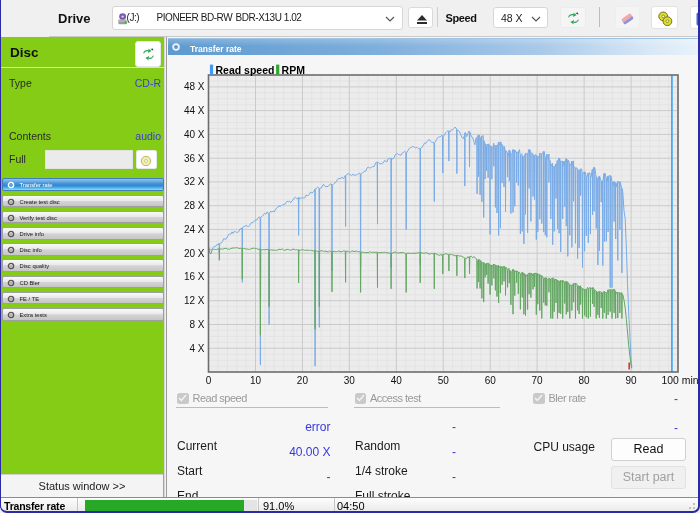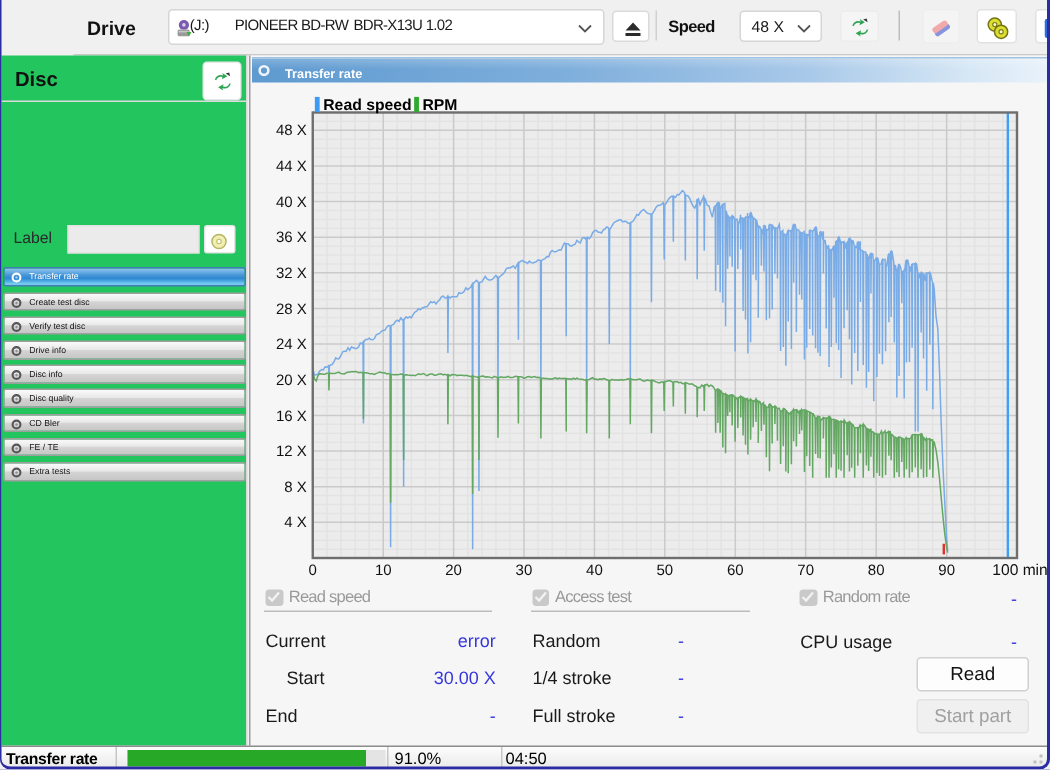--- a/index.html
+++ b/index.html
@@ -4,21 +4,21 @@
 html,body { width:700px; height:513px; overflow:hidden; background:#f0f0f0;
   font-family:"Liberation Sans", sans-serif; position:relative; }
 
 #toolbar { position:absolute; left:1px; top:0; width:698px; height:37px; background:#f0f0f0; border-bottom:1px solid #c9c9c9;margin-left:48px; }
 #toolbar .lab { position:absolute; font-size:12px; font-weight:bold; color:#111; top:11px; }
 #toolbar .lab.sp { font-size:11px; letter-spacing:-0.4px; top:11.5px; }
 .combo { position:absolute; background:#fff; border:1px solid #d6d6d6; border-radius:3px; }
 .tbtn { position:absolute; border-radius:3px; }
 .sep { position:absolute; width:1px; background:#cfcfcf; }
 
-#sidebar { position:absolute; left:1px; top:37px; width:163px; height:460px; background:#22c55e; }
+#sidebar { position:absolute; left:1px; top:37px; width:163px; height:460px; background:#84cc16; }
 #sbdiv { position:absolute; left:164px; top:37px; width:1px; height:460px; background:#d8d8d8; }
 #dischead { position:absolute; left:0; top:0; width:163px; height:30.5px; border-bottom:1px solid #dcdcdc; }
 #dischead b { position:absolute; left:9px; top:7.5px; font-size:13.5px; color:#111; }
 .irow { position:absolute; left:0; width:163px; height:14px; font-size:10.5px; }
 .il { position:absolute; left:8px; color:#2a2a2a; }
 .iv { position:absolute; right:3px; color:#3c3cdc; }
 .mi { position:absolute; left:1px; width:161.5px; height:12.8px; border:1px solid #9f9f9f; border-radius:2px;
   background:linear-gradient(#fafafa, #e9e9e9 45%, #d4d4d4 52%, #c6c6c6 100%); }
 .mi.sel { border-color:#3f7fb6;
   background:linear-gradient(#8ec6ec, #4896d8 40%, #2f87d2 60%, #57b5e7 82%, #84d3f3 96%, #4f9ed8 100%); }
@@ -34,21 +34,21 @@
   background:linear-gradient(rgba(255,255,255,0.22), rgba(255,255,255,0) 45%),
     linear-gradient(90deg, #5e9ad0, #7fafdc 40%, #a9c9e9 70%, #d6e7f5 90%, #e9f2fa 100%);
   border-top:1px solid #9fc3e2; }
 #ptitle .tt { position:absolute; left:22px; top:5px; font-size:8.5px; font-weight:bold; color:#fff; }
 #ptitle .td { position:absolute; left:4px; top:4px; }
 
 .grp { position:absolute; font-size:11px; letter-spacing:-0.5px; color:#999999; }
 .cb { position:absolute; width:11.5px; height:11.5px; background:#c9c9c9; border-radius:2.5px; }
 .gline { position:absolute; height:1px; background:#bcbcbc; }
 .row { position:absolute; font-size:12px; }
-.rl { position:absolute; color:#1a1a1a; }
+.rl { position:absolute; color:#1a1a1a;margin-top:19px; }
 .rv { position:absolute; color:#3737dd; text-align:right; }
 .btn { position:absolute; left:444.5px; width:75px; height:23px; background:#fdfdfd; border:1px solid #d0d0d0;
   border-radius:3px; font-size:12.5px; color:#111; text-align:center; line-height:21px; }
 .btn.dis { background:#f0f0f0; border-color:#e2e2e2; color:#a0a0a0; }
 
 #status { position:absolute; left:1px; top:497px; width:698px; height:14px;
   background:linear-gradient(#fdfdfd, #ebebeb); border-top:1px solid #8c8c8c; }
 #status .st { position:absolute; left:3px; top:1.5px; font-size:10.5px; letter-spacing:-0.2px; font-weight:bold; color:#000; }
 #frame { position:absolute; left:0; top:0; width:700px; height:513px; pointer-events:none;
   border-left:1.5px solid #2b2ba3; border-right:2px solid #2b2ba3; border-bottom:2.5px solid #2b2ba3;
@@ -144,23 +144,31 @@
     <div style="position:absolute;left:134px;top:4px;width:25.5px;height:25.5px;background:#fff;border:1px solid #e8e8e8;border-radius:3px">
       <span style="position:absolute;left:5.5px;top:6px">
           <svg width="13" height="13" viewBox="0 0 13 13">
             <path d="M1.2 5.2 C1.8 2.6 4.6 1.4 6.8 2.4 L6.2 0.6 L9.6 2.9 L6.0 4.9 L6.3 3.4 C4.6 2.7 2.7 3.5 2.2 5.4 Z" fill="#2fa452"></path>
             <path d="M11.8 7.8 C11.2 10.4 8.4 11.6 6.2 10.6 L6.8 12.4 L3.4 10.1 L7.0 8.1 L6.7 9.6 C8.4 10.3 10.3 9.5 10.8 7.6 Z" fill="#2fa452"></path>
             <path d="M8.4 1.0 l2.4 -0.6 l0.6 2.4 z" fill="#3a3a3a"></path>
           </svg>
         </span>
     </div>
   </div>
+<div class="irow" style="top:40.0px">
+      <span class="il">Type</span>
+      <span class="iv">CD-R</span>
+    </div>
+<div class="irow" style="top:93.4px">
+      <span class="il">Contents</span>
+      <span class="iv">audio</span>
+    </div>
 
   <div class="irow" style="top:115.3px">
-      <span class="il" style="top:0.5px">Label</span>
+      <span class="il" style="top:0.5px">Full</span>
     </div>
   <div style="position:absolute;left:43.5px;top:113px;width:88.5px;height:19px;background:#ebebeb;border:1px solid #e2e2e2"></div>
   <div style="position:absolute;left:134.5px;top:113px;width:21px;height:19px;background:#fff;border:1px solid #e6e6e6;border-radius:2px">
     <span style="position:absolute;left:3.5px;top:3.5px">
         <svg width="12" height="12" viewBox="0 0 12 12">
           <circle cx="6" cy="6" r="4.7" fill="#f0eeb0" stroke="#b8b465" stroke-width="1"></circle>
           <circle cx="6" cy="6" r="1.5" fill="#fcfcf0" stroke="#c0bc70" stroke-width="0.7"></circle>
         </svg>
       </span>
   </div>
@@ -239,20 +247,21 @@
 <div class="mi" style="top:270.9px">
       <span class="mic">
         <svg width="8" height="8" viewBox="0 0 8 8">
           <circle cx="4" cy="4" r="2.6" fill="none" stroke="#555555" stroke-width="1.4"></circle>
           <circle cx="4" cy="4" r="0.8" fill="#555555" fill-opacity="0.55"></circle>
         </svg>
       </span>
       <span class="mit">Extra tests</span>
     </div>
 
+  <div id="statwin">Status window &gt;&gt;</div>
 </div>
 <div id="sbdiv"></div>
 
 <div id="main">
   <div id="ptitle">
       <span class="td">
         <svg width="8" height="8" viewBox="0 0 8 8">
           <circle cx="4" cy="4" r="2.9" fill="none" stroke="#eef4fa" stroke-width="1.7"></circle>
         </svg>
       </span>
@@ -311,26 +320,26 @@
       <path d="M1 4 L3.4 6.4 L8 1" stroke="#f2f2f2" stroke-width="1.6" fill="none"></path>
     </svg>
   </div>
 <span class="grp" style="left:370px;top:392px">Access test</span>
 <div class="gline" style="left:354px;top:406.7px;width:146px"></div>
 <div class="cb" style="left:533px;top:392.6px">
     <svg width="9" height="8" viewBox="0 0 9 8" style="position:absolute;left:1px;top:1px">
       <path d="M1 4 L3.4 6.4 L8 1" stroke="#f2f2f2" stroke-width="1.6" fill="none"></path>
     </svg>
   </div>
-<span class="grp" style="left:548.5px;top:392px">Random rate</span>
+<span class="grp" style="left:548.5px;top:392px">Bler rate</span>
 <span class="row rv" style="left:578px;top:392px;width:100px">-</span>
 <div class="row rl" style="left:177px;top:420.4px">Current</div>
 <div class="row rv" style="left:230.5px;top:420.4px;width:100px">error</div>
-<div class="row rl" style="left:191px;top:445.2px">Start</div>
-<div class="row rv" style="left:230.5px;top:445.2px;width:100px">30.00 X</div>
+<div class="row rl" style="left:177px;top:445.2px">Start</div>
+<div class="row rv" style="left:230.5px;top:445.2px;width:100px">40.00 X</div>
 <div class="row rl" style="left:177px;top:469.7px">End</div>
 <div class="row rv" style="left:230.5px;top:469.7px;width:100px">-</div>
 <div class="row rl" style="left:355px;top:420.4px">Random</div>
 <div class="row rv" style="left:356px;top:420.4px;width:100px">-</div>
 <div class="row rl" style="left:355px;top:445.2px">1/4 stroke</div>
 <div class="row rv" style="left:356px;top:445.2px;width:100px">-</div>
 <div class="row rl" style="left:355px;top:469.7px">Full stroke</div>
 <div class="row rv" style="left:356px;top:469.7px;width:100px">-</div>
 <div class="row rl" style="left:533.5px;top:421px">CPU usage</div>
 <div class="row rv" style="left:578px;top:421px;width:100px">-</div>

